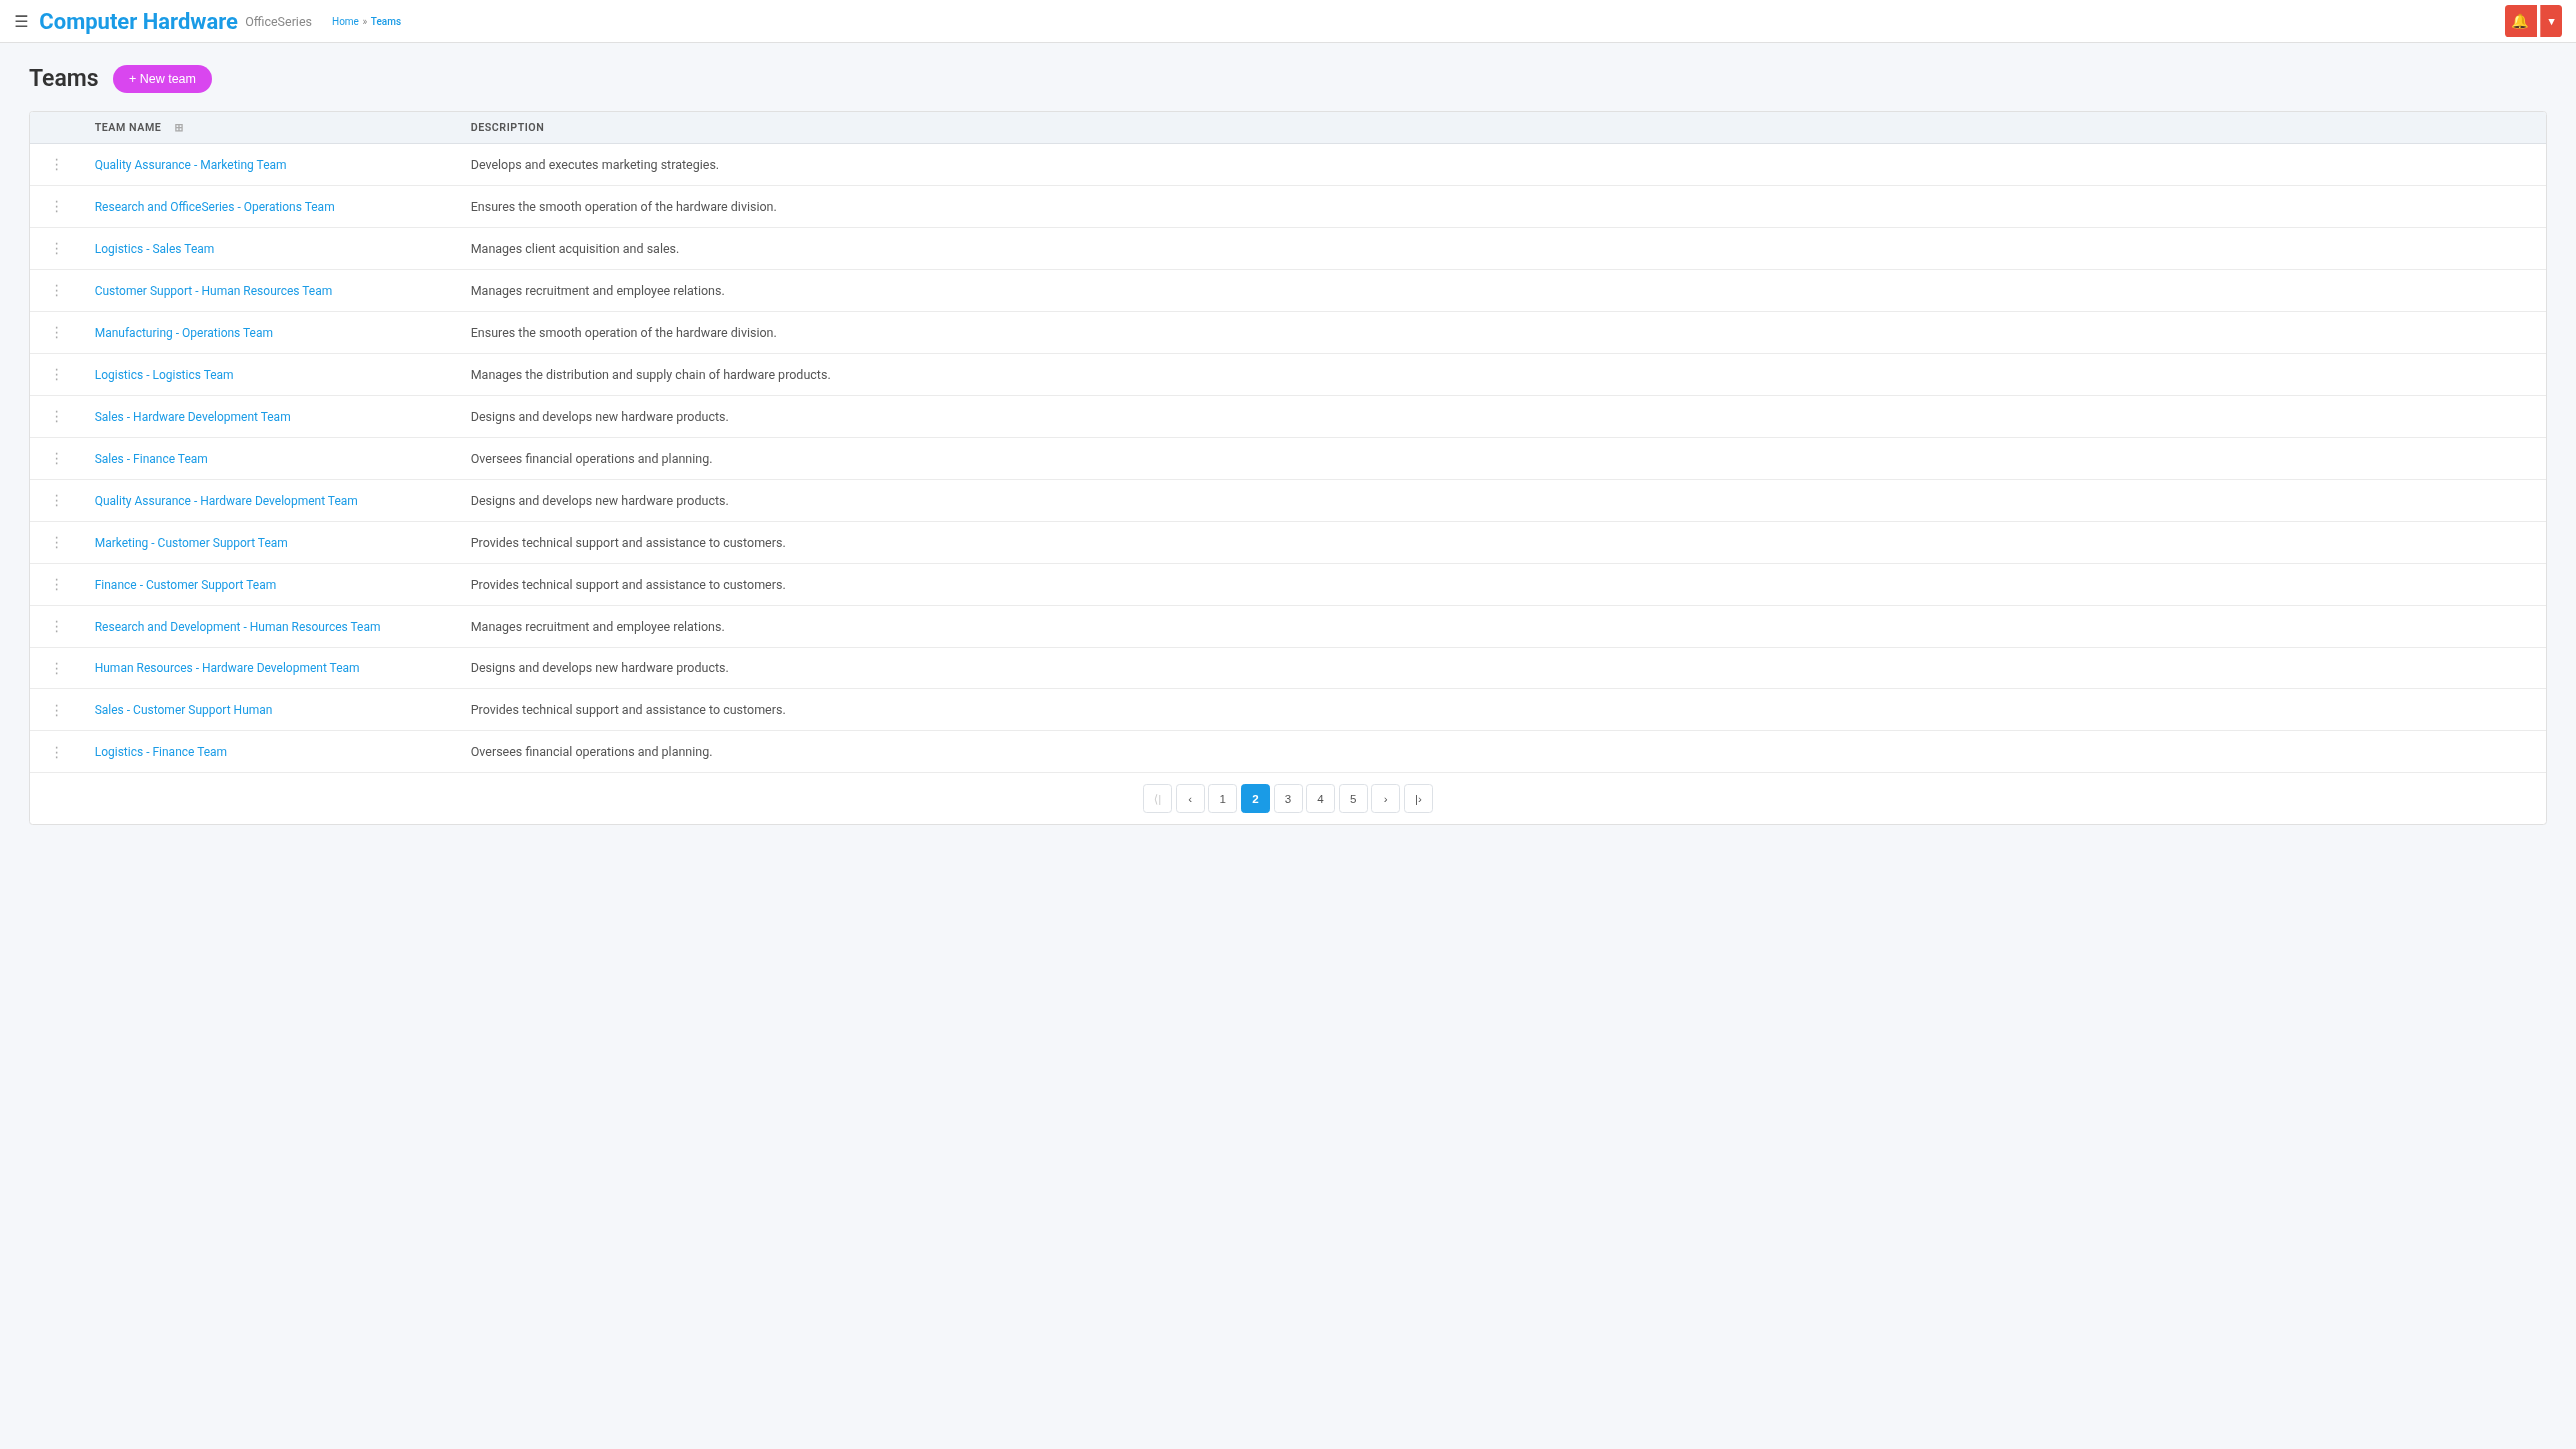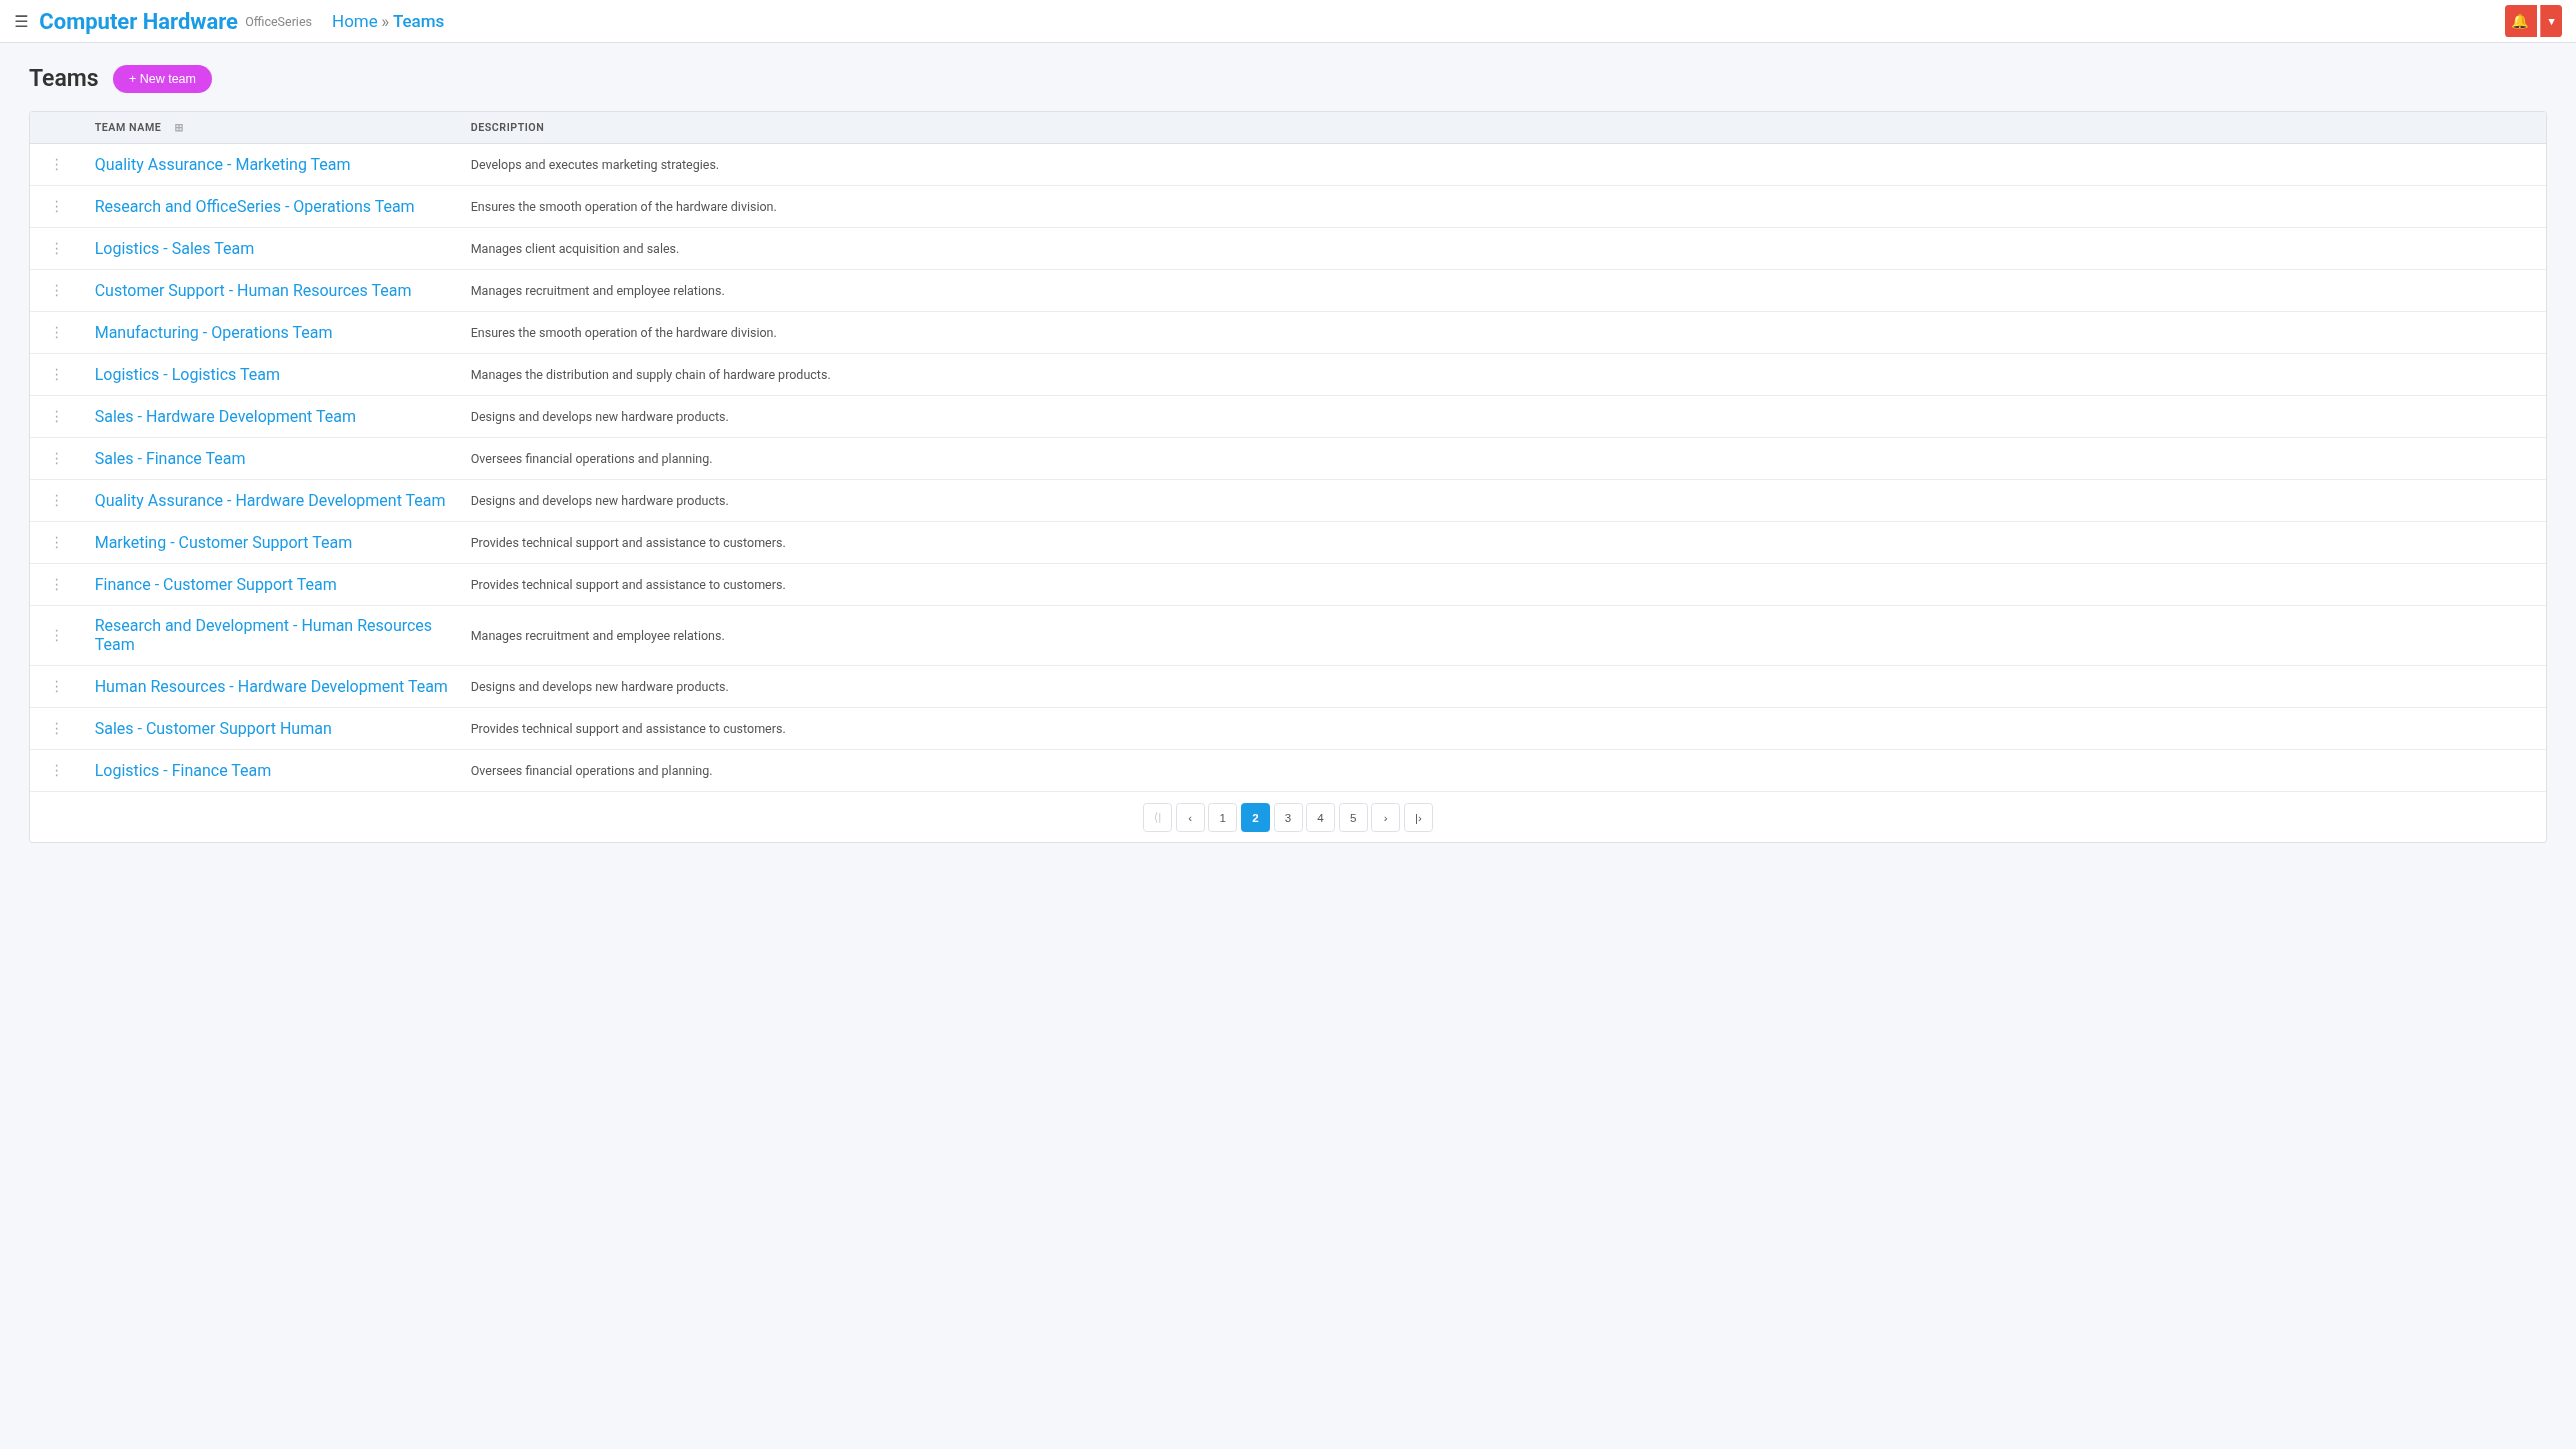--- a/index.html
+++ b/index.html
@@ -29,21 +29,21 @@
       text-decoration: none;
     }
     .topnav-subtitle {
       color: #888;
       font-size: 12.5px;
       margin-right: 20px;
     }
     .topnav-breadcrumb {
       display: flex;
       align-items: center;
-      font-size: 17px;
+      font-size: 10px;
       color: #555;
       gap: 3.6px;
     }
     .topnav-breadcrumb a {
       color: #1a9be6;
       text-decoration: none;
     }
     .topnav-breadcrumb .separator { color: #888; }
     .topnav-breadcrumb .current { color: #1a9be6; font-weight: 500; }
 
@@ -168,21 +168,21 @@
       font-size: 14.3px;
       letter-spacing: 0.9px;
       display: inline-block;
       padding: 1.8px 5.4px;
       border-radius: 2.7px;
     }
 
     .team-link {
       color: #1a9be6;
       text-decoration: none;
-      font-size: 16px;
+      font-size: 12px;
     }
 
     .description-text {
       color: #555;
       font-size: 12.5px;
     }
 
     
     .pagination-row {
       display: flex;

